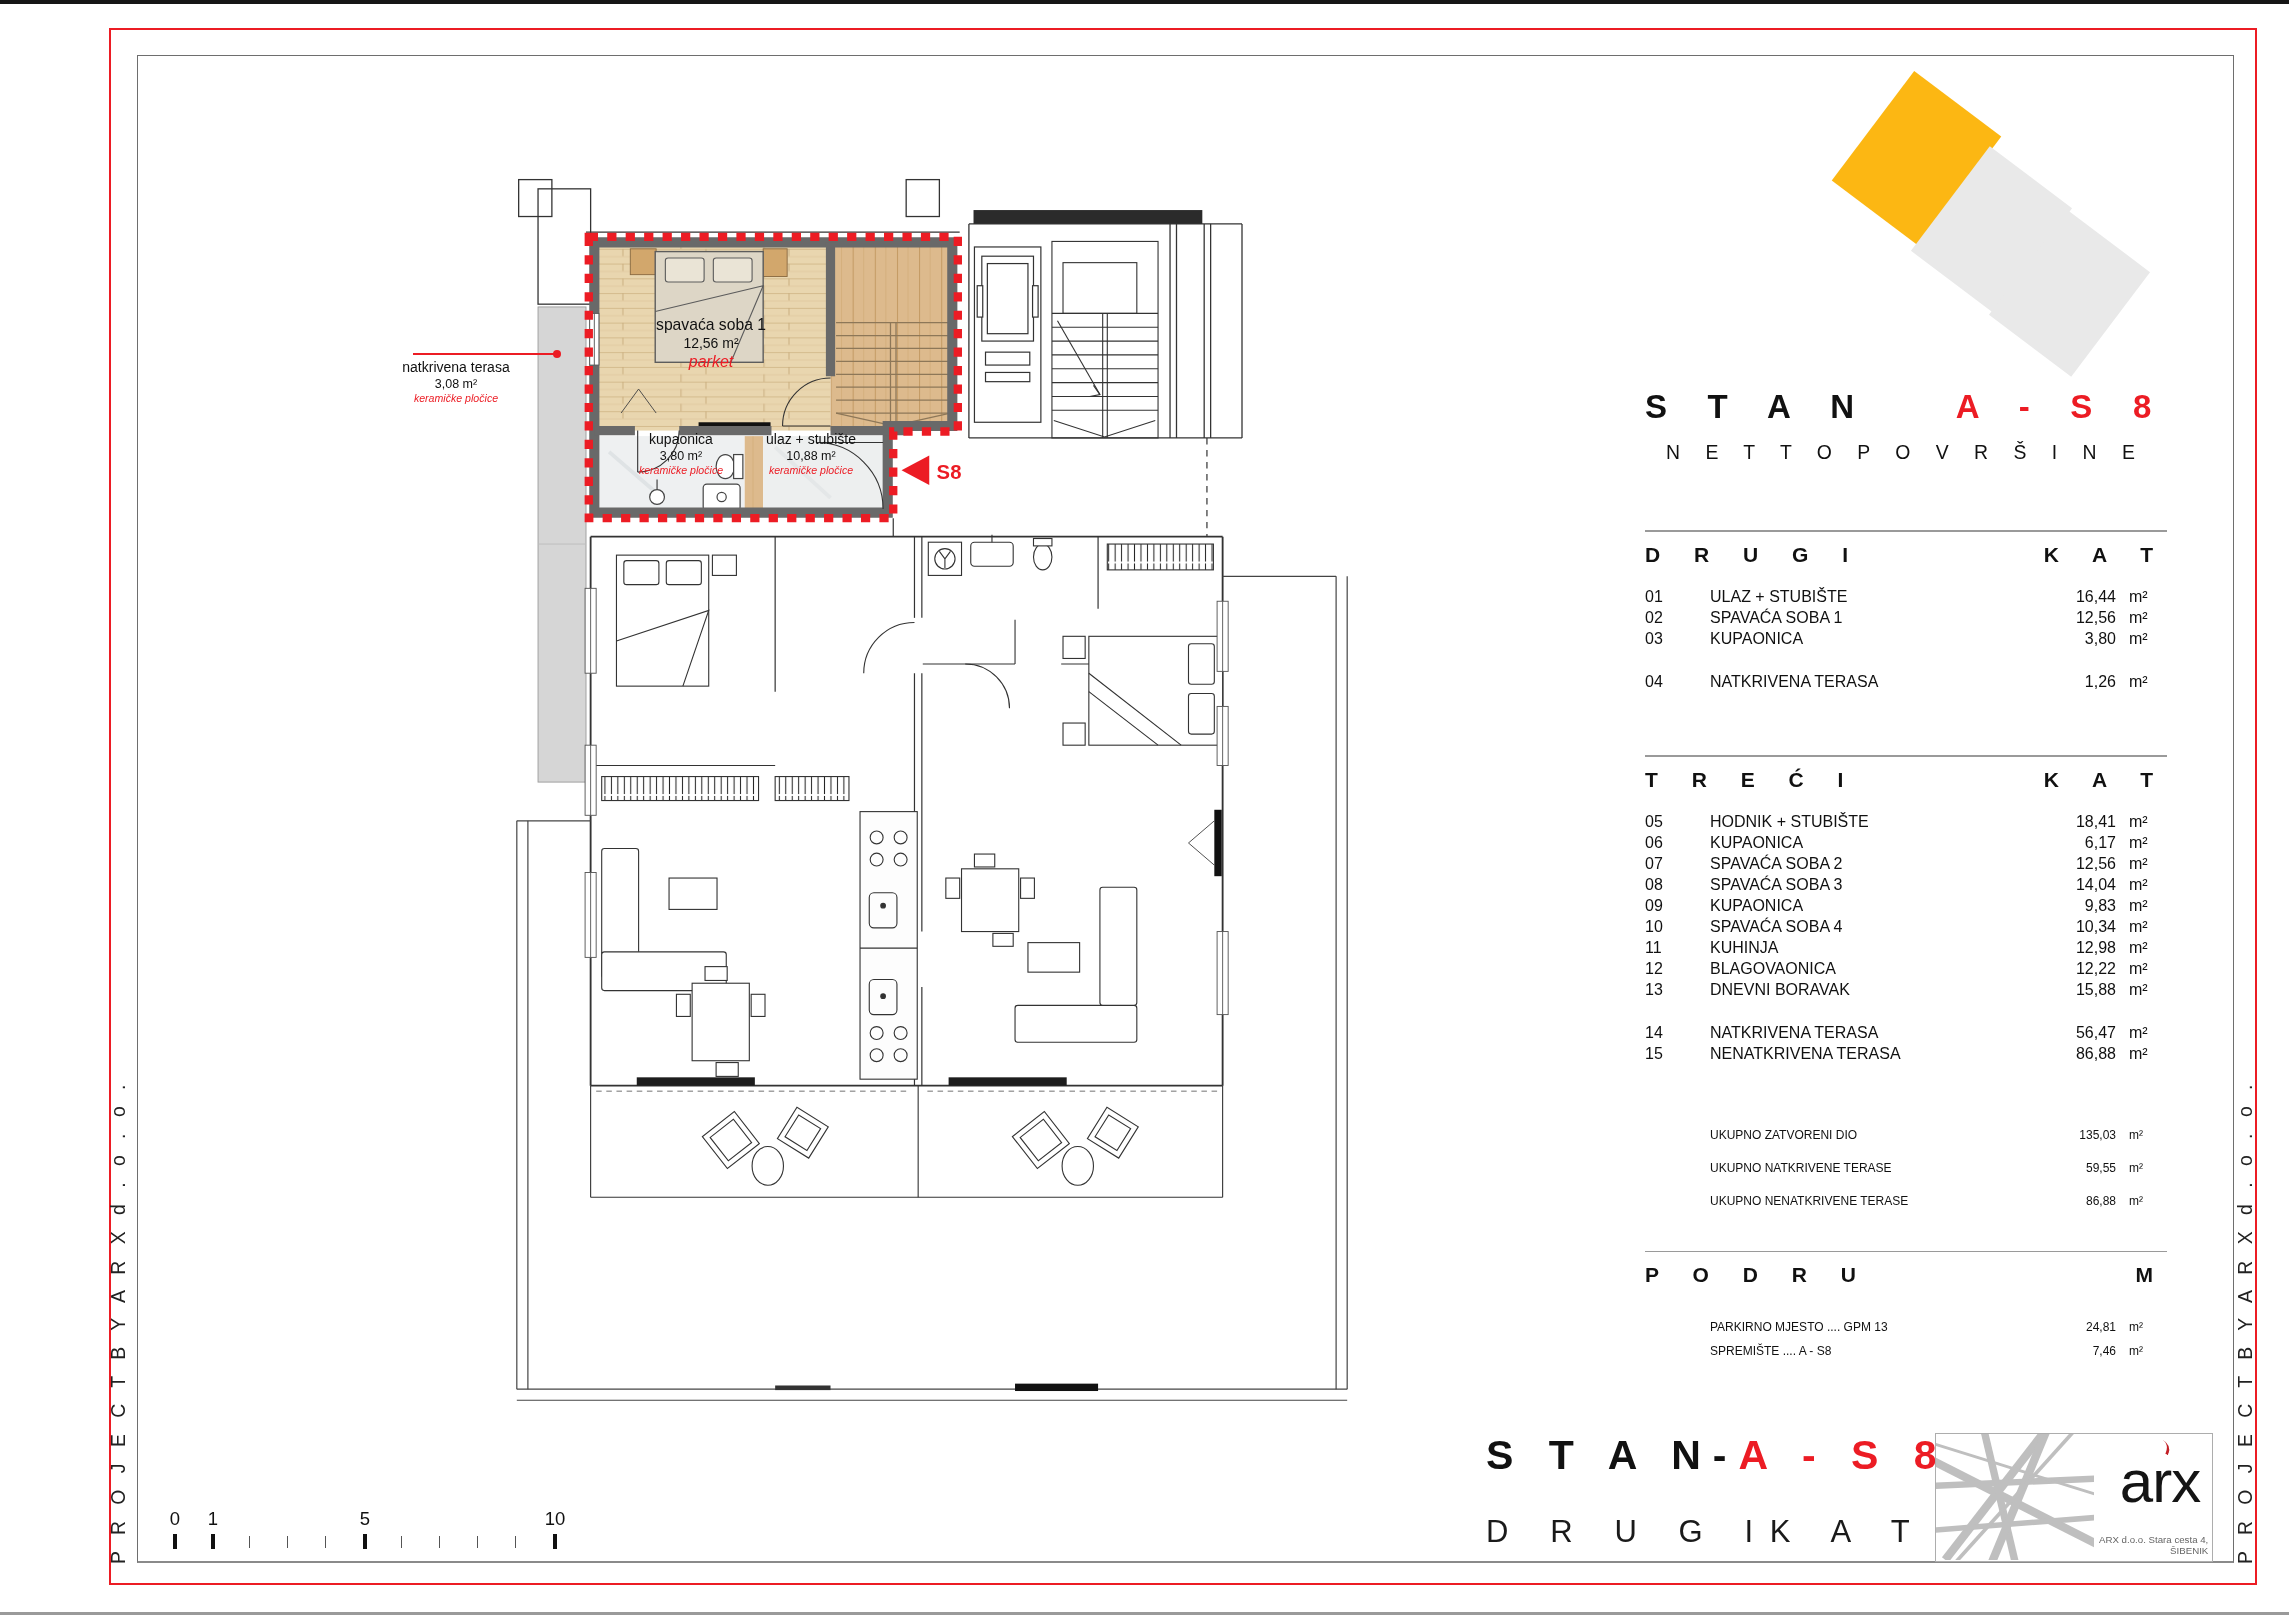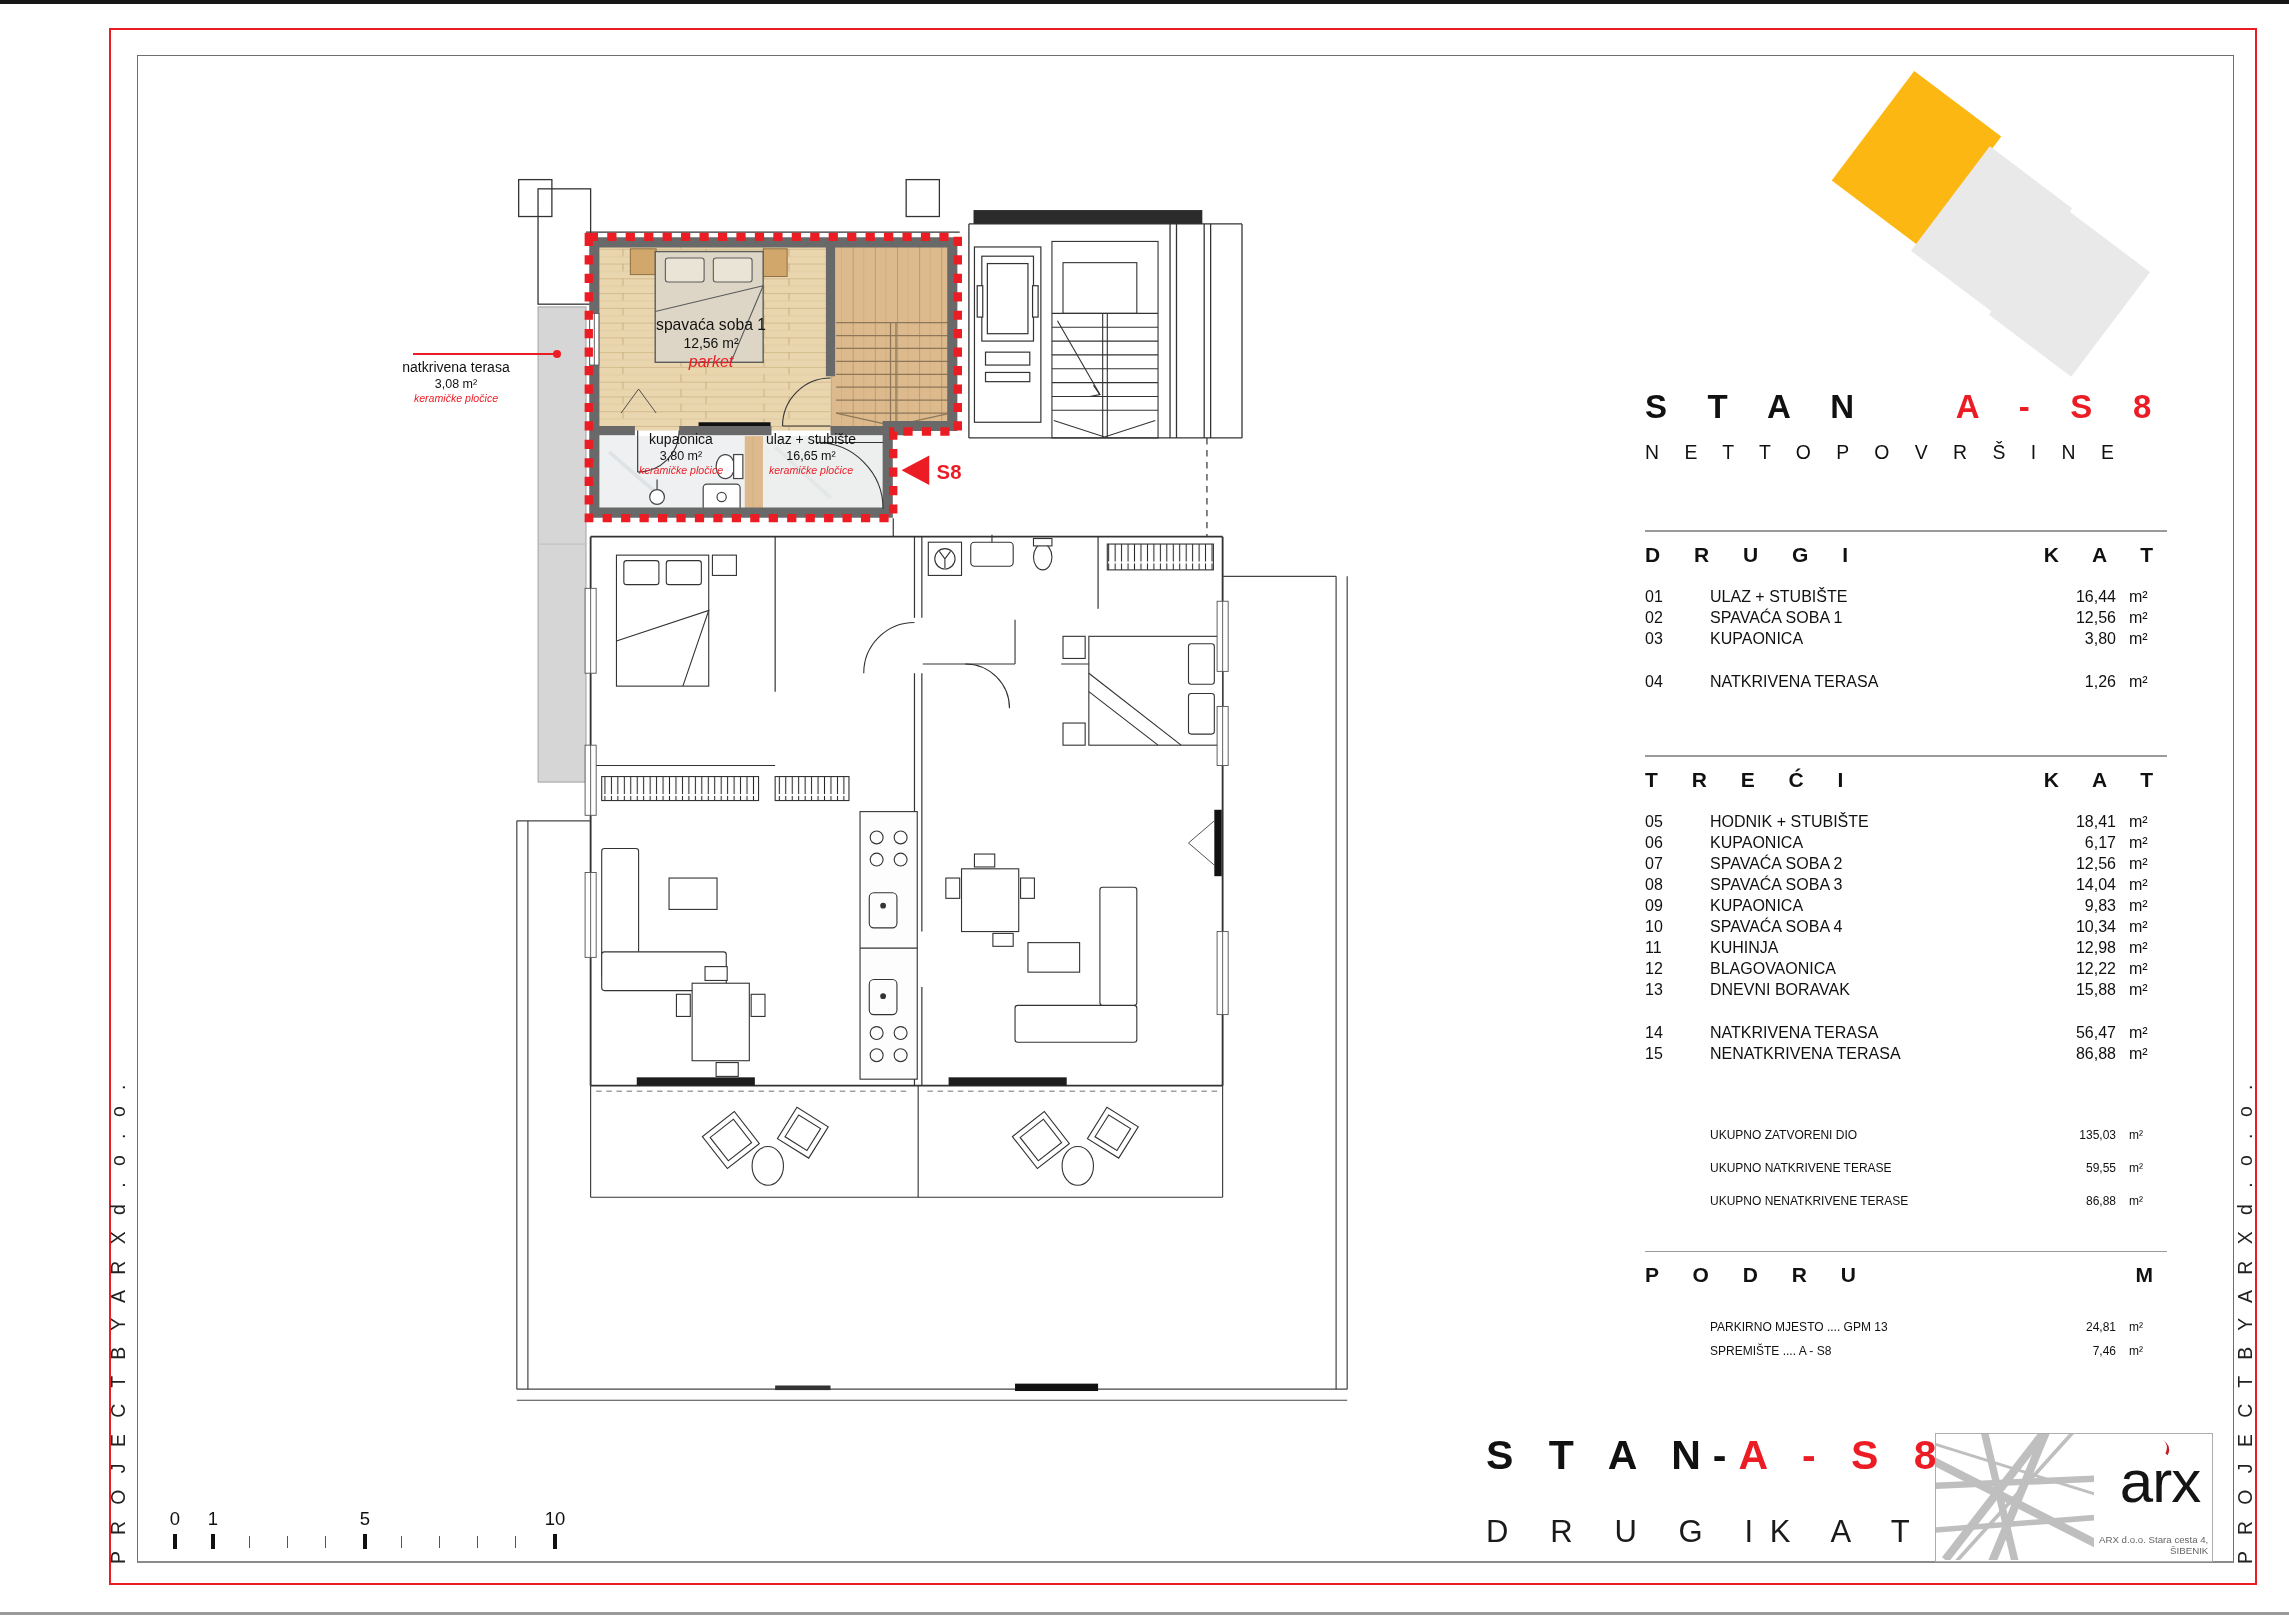--- a/index.html
+++ b/index.html
@@ -19,21 +19,21 @@
   
   .side-text{width:31px;height:473px;writing-mode:vertical-rl;transform:rotate(180deg);
      font-size:19.4px;letter-spacing:5.5px;color:#222;white-space:nowrap;}
   .side-text.left{left:107px;top:1091px;}
   .side-text.right{left:2234px;top:1091px;}
   
   .panel{left:1645px;top:388px;width:522px;}
   .p-title{display:flex;justify-content:space-between;align-items:baseline;height:42px;
            font-size:33px;font-weight:bold;letter-spacing:15.7px;white-space:nowrap;}
   .p-title .red{color:#ec1c24;}
-  .p-sub{margin-top:11px;height:26px;font-size:19.4px;letter-spacing:10px;white-space:nowrap;}
+  .p-sub{margin-top:11px;height:26px;font-size:19.4px;letter-spacing:10px;white-space:nowrap;margin-left:21px;}
   .sections{margin-top:22px;}
   .divider{height:1.8px;background:#9a9a9a;margin-top:63px;}
   .pod-divider{height:1.8px;background:#9a9a9a;margin-top:33px;}
   .sec-header{margin-top:11px;height:28px;display:flex;justify-content:space-between;
       font-size:21px;font-weight:bold;letter-spacing:14px;white-space:nowrap;}
   .rows{margin-top:15px;}
   .trow{display:flex;line-height:21px;font-size:16px;}
   .trow.gap{margin-top:22px;}
   .trow .num{width:65px;}
   .trow .lbl{flex:1;}
@@ -375,21 +375,21 @@
   <div class="l2">12,56 m²</div>
   <div class="l3">parket</div>
 </div>
 <div class="abs room-label small" style="left:612px;top:431px;width:138px;">
   <div class="l1">kupaonica</div>
   <div class="l2">3,80 m²</div>
   <div class="l3">keramičke pločice</div>
 </div>
 <div class="abs room-label small" style="left:744px;top:431px;width:134px;">
   <div class="l1">ulaz + stubište</div>
-  <div class="l2">16,65 m²</div>
+  <div class="l2">10,88 m²</div>
   <div class="l3">keramičke pločice</div>
 </div>
 <div class="abs room-label small" style="left:383px;top:359px;width:146px;">
   <div class="l1">natkrivena terasa</div>
   <div class="l2">3,08 m²</div>
   <div class="l3">keramičke pločice</div>
 </div>
 <div class="abs leader"></div>
 <div class="abs leader-dot"></div>
 

